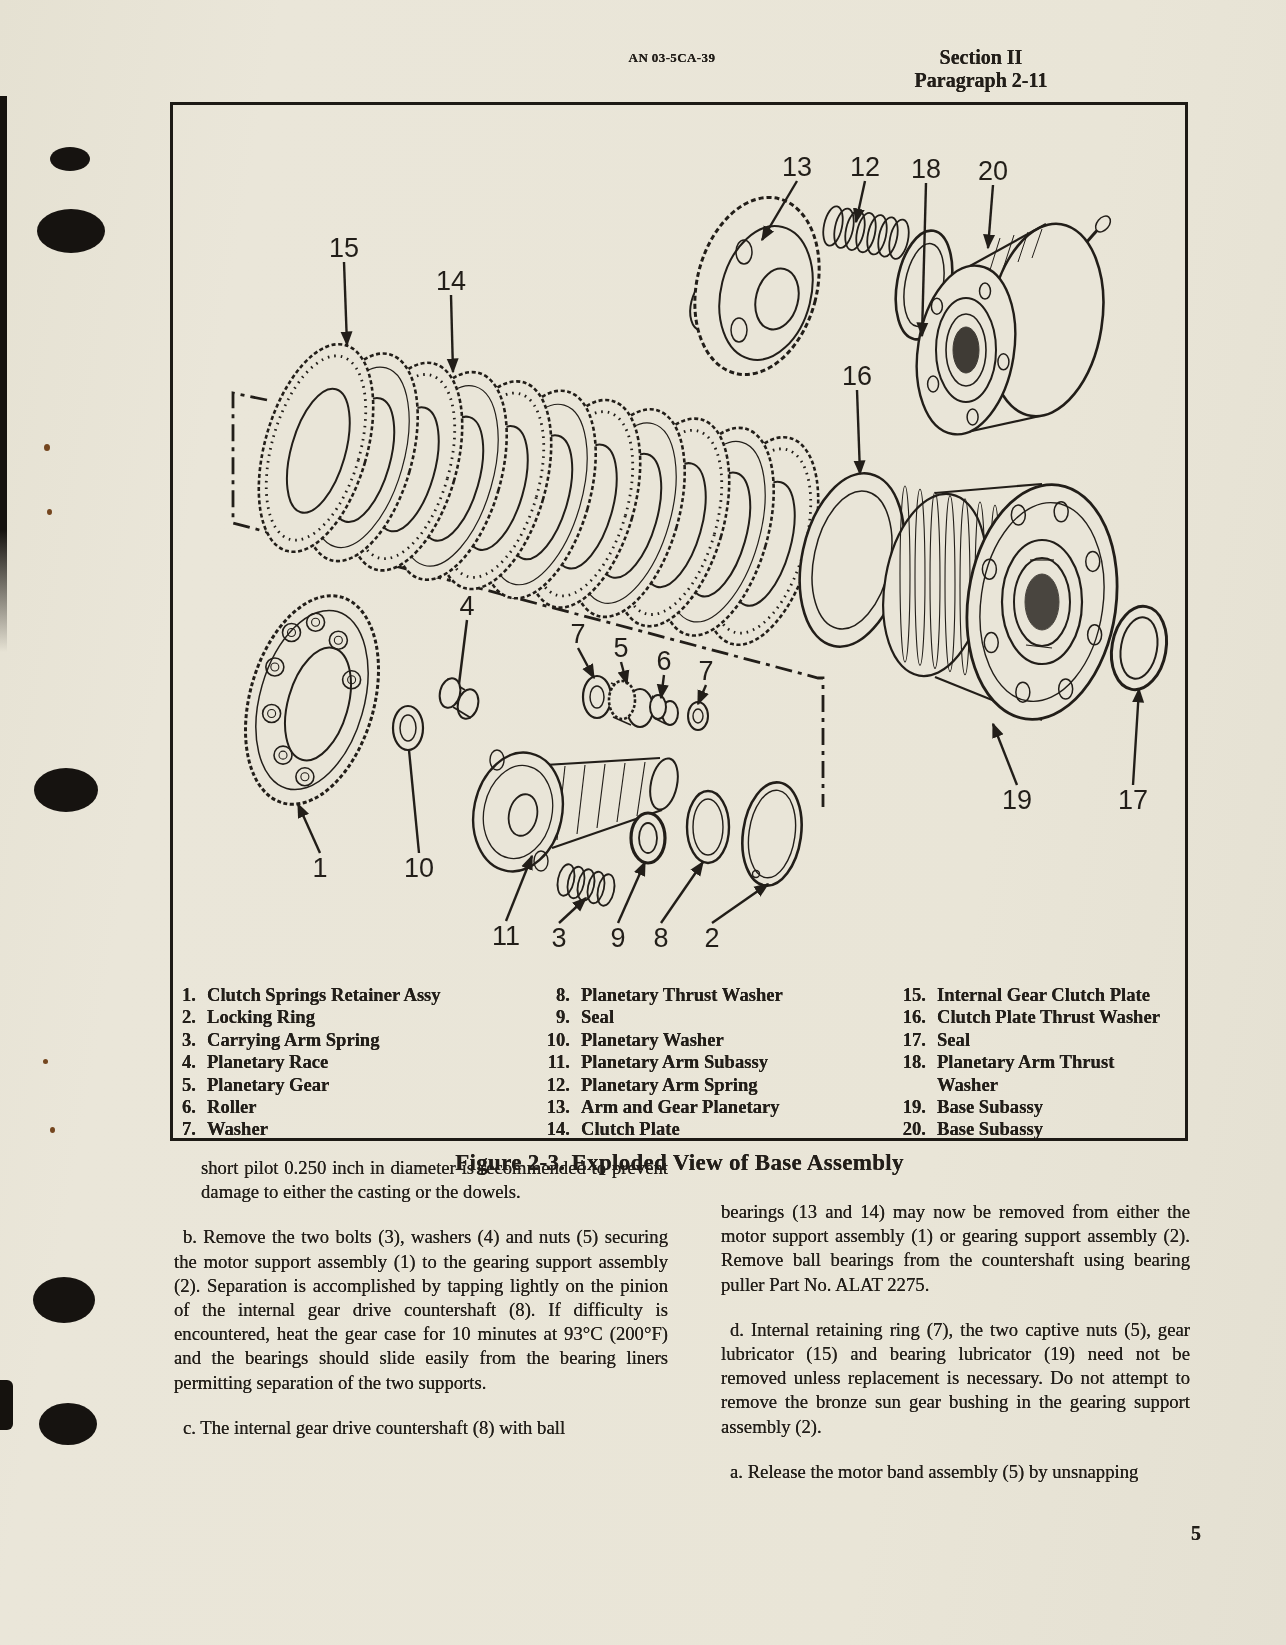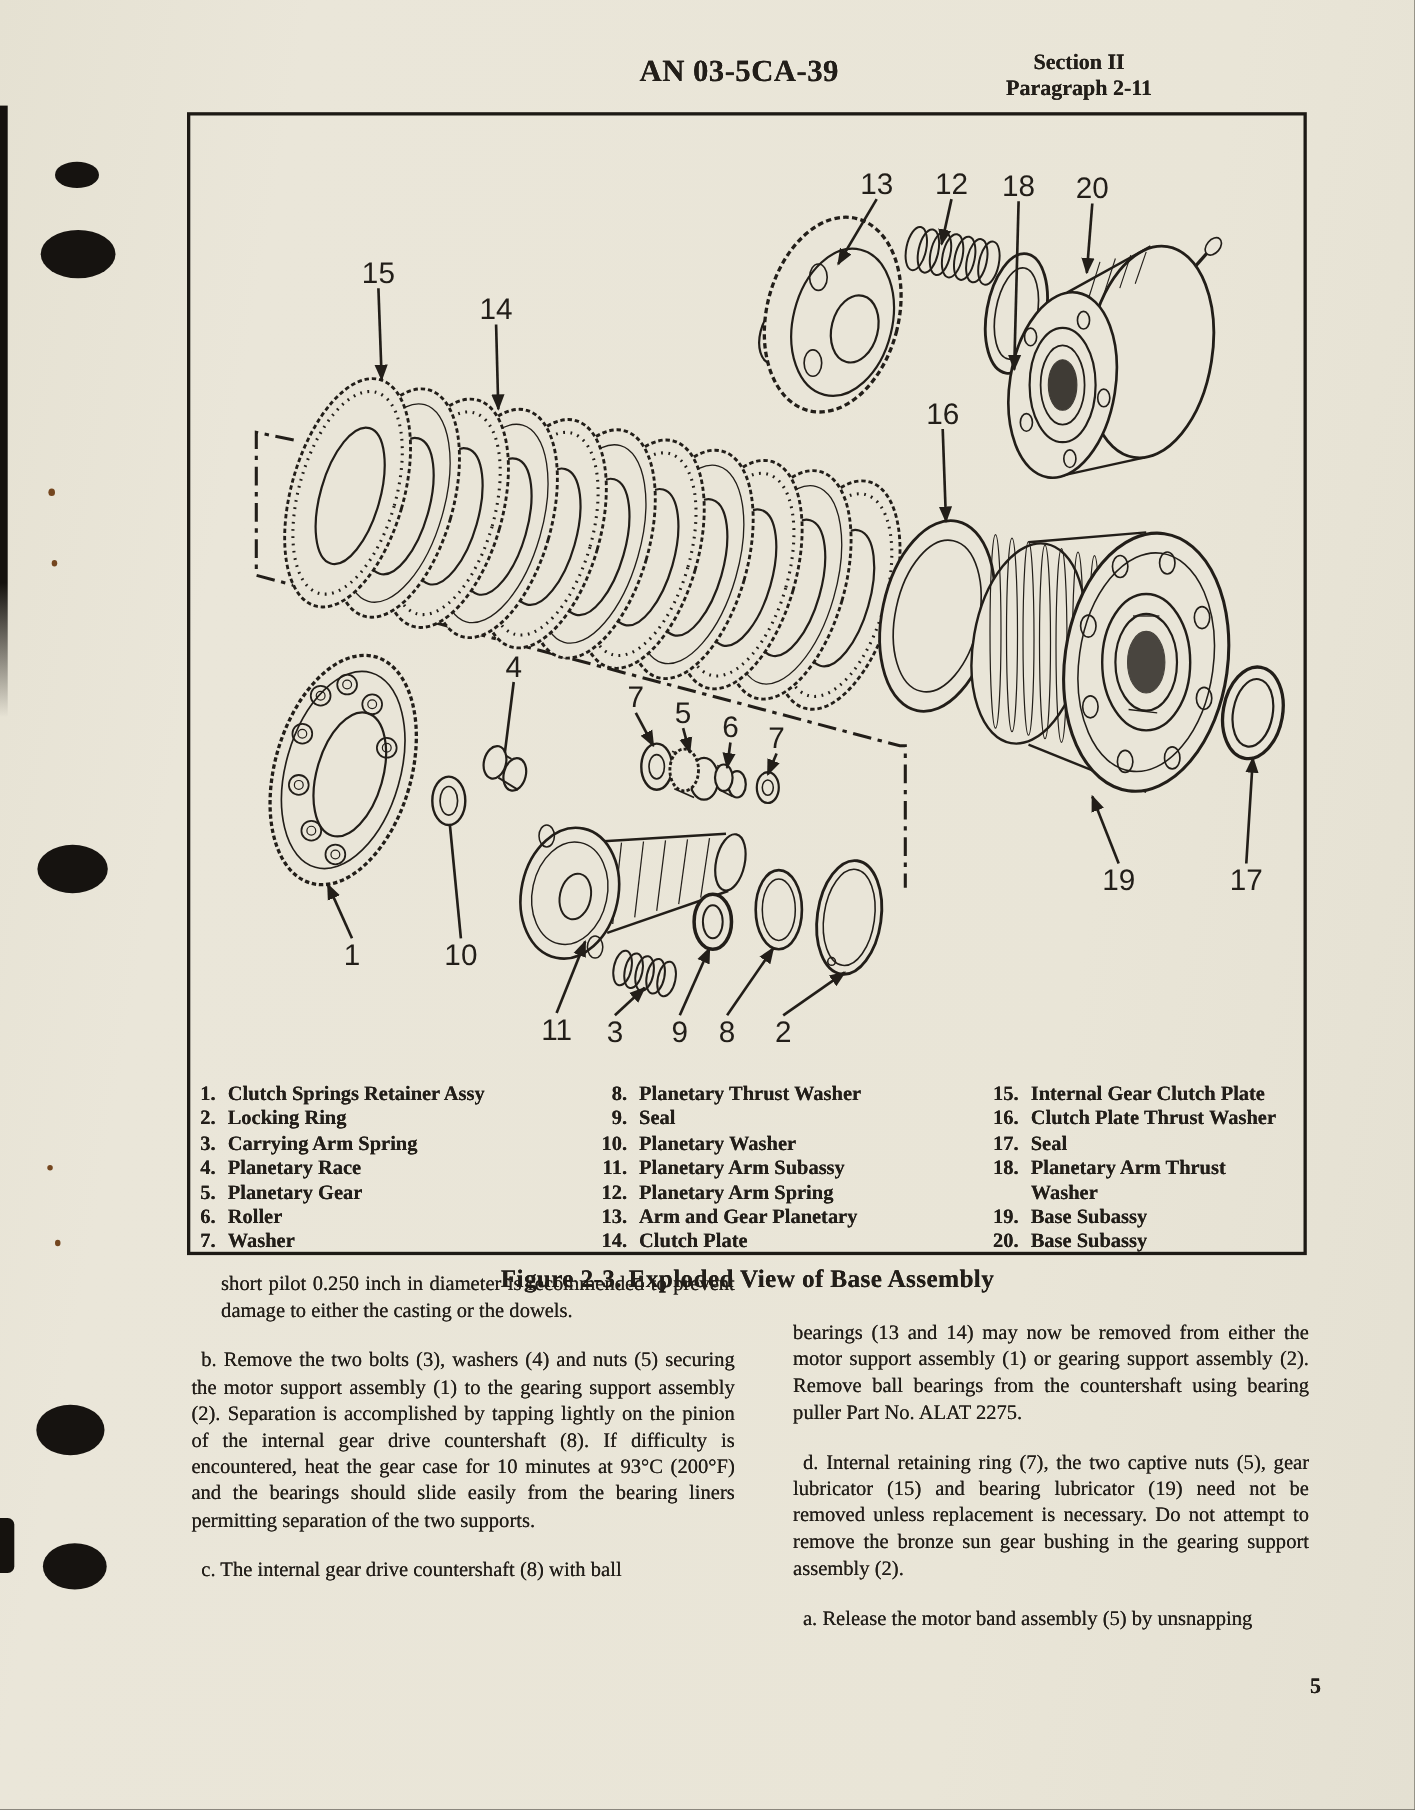--- a/index.html
+++ b/index.html
@@ -8,21 +8,21 @@
     width:1286px;height:1645px;
     margin:0 auto;
     background:linear-gradient(100deg,#e5e1d2,#eae6d9 18%,#e9e5d7 72%,#e4e0d2);
     font-family:"Liberation Serif",serif;
     color:#221e19;
     overflow:hidden;
   }
   .txt{text-shadow:0 0 .45px currentColor;}
   .hdr-doc{
     position:absolute;top:50px;left:422px;width:500px;
-    text-align:center;font-size:28px;font-weight:bold;letter-spacing:.4px;
+    text-align:center;font-size:13px;font-weight:bold;letter-spacing:.4px;
   }
   .hdr-right{
     position:absolute;top:46px;left:816px;width:330px;
     text-align:center;font-size:20px;font-weight:bold;line-height:23px;
   }
   .figure-box{
     position:absolute;left:170px;top:102px;width:1012px;height:1033px;
     border:3.5px solid #1d1a15;
   }
   #fig{position:absolute;left:0;top:0;width:1286px;height:1645px;pointer-events:none;}

